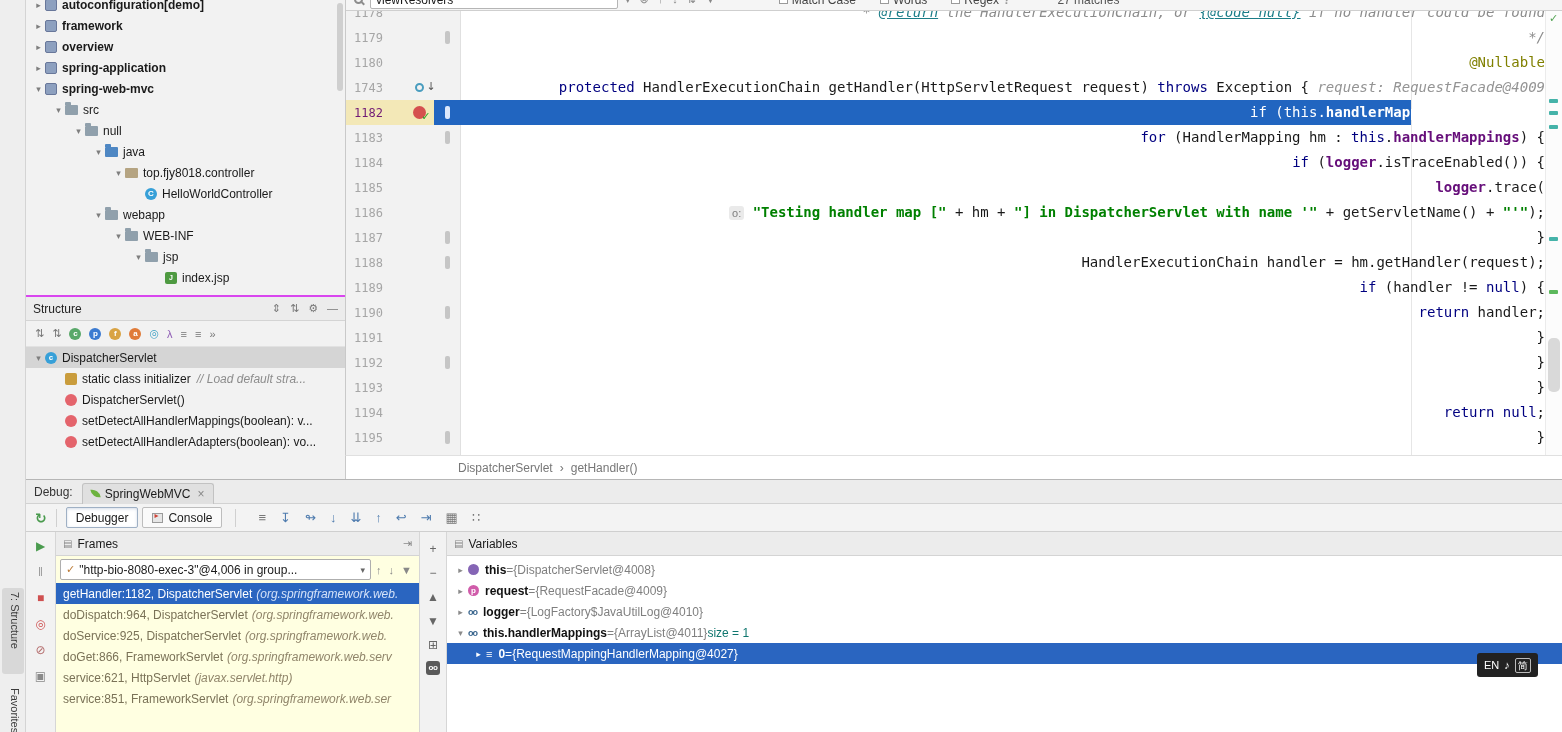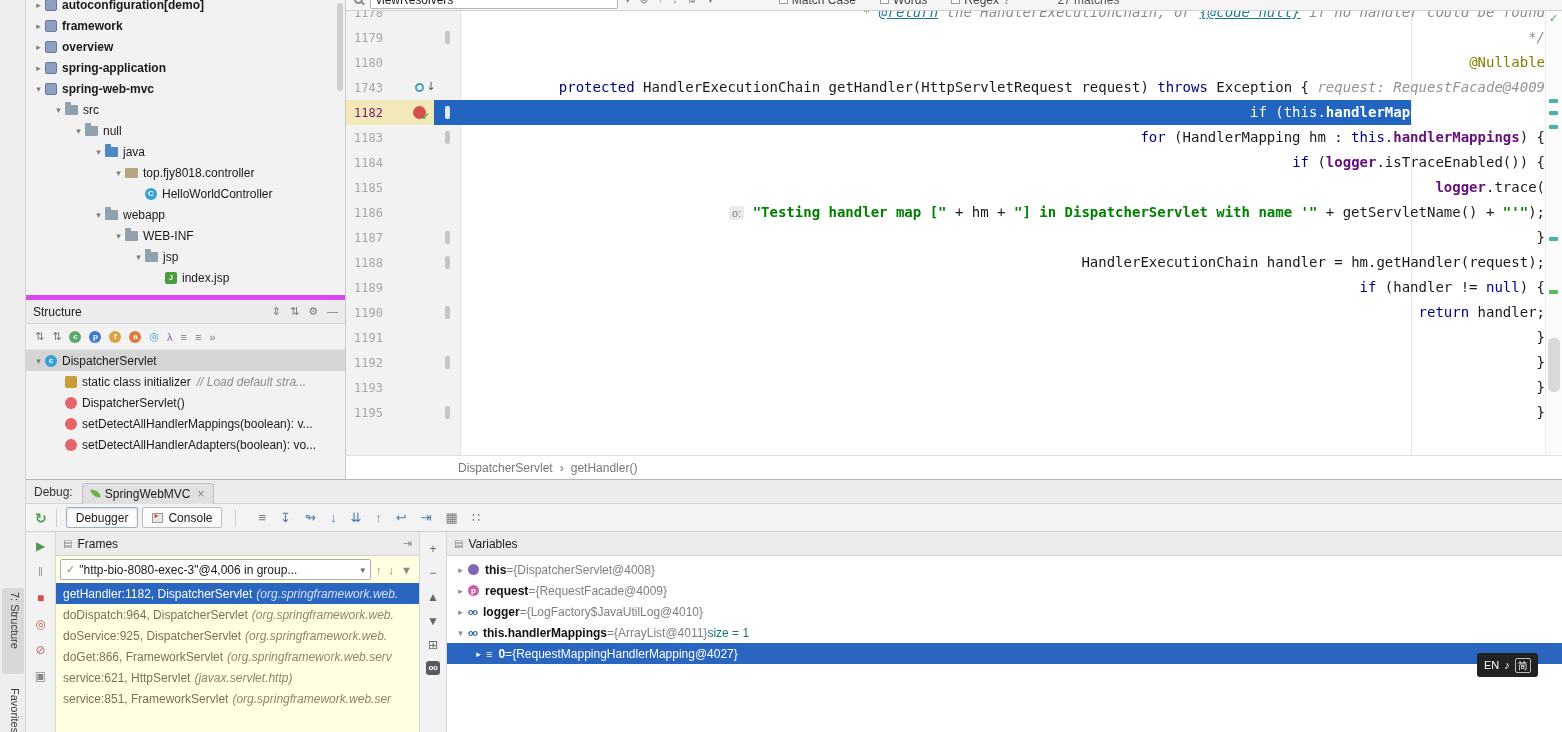--- a/index.html
+++ b/index.html
@@ -26,21 +26,21 @@
 .i-folder::before{content:"";position:absolute;top:-3px;left:0;width:6px;height:3px;background:#90a0ac;border-radius:1px 1px 0 0;}
 .i-source-folder{width:13px;height:10px;background:#4e87c3;border-radius:1px;position:relative;}
 .i-source-folder::before{content:"";position:absolute;top:-3px;left:0;width:6px;height:3px;background:#4e87c3;border-radius:1px 1px 0 0;}
 .i-package{width:13px;height:10px;background:#b5a482;border-radius:1px;}
 .i-class{width:12px;height:12px;border-radius:50%;background:#37a0d8;color:#fff;font-size:8px;font-weight:bold;display:inline-flex;align-items:center;justify-content:center;}
 .i-jsp{width:12px;height:12px;border-radius:2px;background:#4e9a41;color:#fff;font-size:7px;font-weight:bold;display:inline-flex;align-items:center;justify-content:center;}
 .tlab.bold,.tsuf{font-weight:bold;}
 .pscroll{position:absolute;right:2px;top:3px;width:6px;height:88px;background:#cfcfcf;border-radius:3px;}
 
 
-#structure-panel{position:absolute;left:26px;top:295px;width:319px;height:185px;background:#f2f2f2;border-top:5px solid #d946ef;overflow:hidden;}
+#structure-panel{position:absolute;left:26px;top:295px;width:319px;height:185px;background:#f2f2f2;border-top:2px solid #d946ef;overflow:hidden;}
 .panel-head{height:24px;background:#ececec;border-bottom:1px solid #d4d4d4;display:flex;align-items:center;padding:0 7px;gap:5px;flex:none;}
 .panel-title{color:#222;}
 .phicon{color:#888;font-size:10px;}
 .head-icons{margin-left:auto;display:flex;gap:9px;color:#777;}
 .head-icons span{font-size:11px;}
 .pin{margin-left:auto;color:#888;font-size:11px;}
 .struct-toolbar{height:26px;display:flex;align-items:center;gap:8px;padding:0 9px;border-bottom:1px solid #e2e2e2;}
 .sicon{color:#777;font-size:11px;}
 .sicon.dot{width:12px;height:12px;border-radius:50%;color:#fff;font-size:8px;font-weight:bold;display:inline-flex;align-items:center;justify-content:center;}
 .srow{height:21px;display:flex;align-items:center;white-space:nowrap;overflow:hidden;}
@@ -403,20 +403,26 @@
           </span>
           <span class="ctext"><span class="sg">          }</span></span>
         </div>
         <div class="crow">
           <span class="ln">1193</span>
           <span class="gic"></span>
           <span class="foldc"></span>
           <span class="ctext"><span class="sg">      }</span></span>
         </div>
         <div class="crow">
+          <span class="ln">1194</span>
+          <span class="gic"></span>
+          <span class="foldc"></span>
+          <span class="ctext"><span class="sg">      </span><span class="sg kw">return</span><span class="sg"> </span><span class="sg kw">null</span><span class="sg">;</span></span>
+        </div>
+        <div class="crow">
           <span class="ln">1195</span>
           <span class="gic"></span>
           <span class="foldc">
             <span class="fpill"></span>
           </span>
           <span class="ctext"><span class="sg">  }</span></span>
         </div>
       </div>
     <div class="stripe">
       <span class="ok">✓</span>

